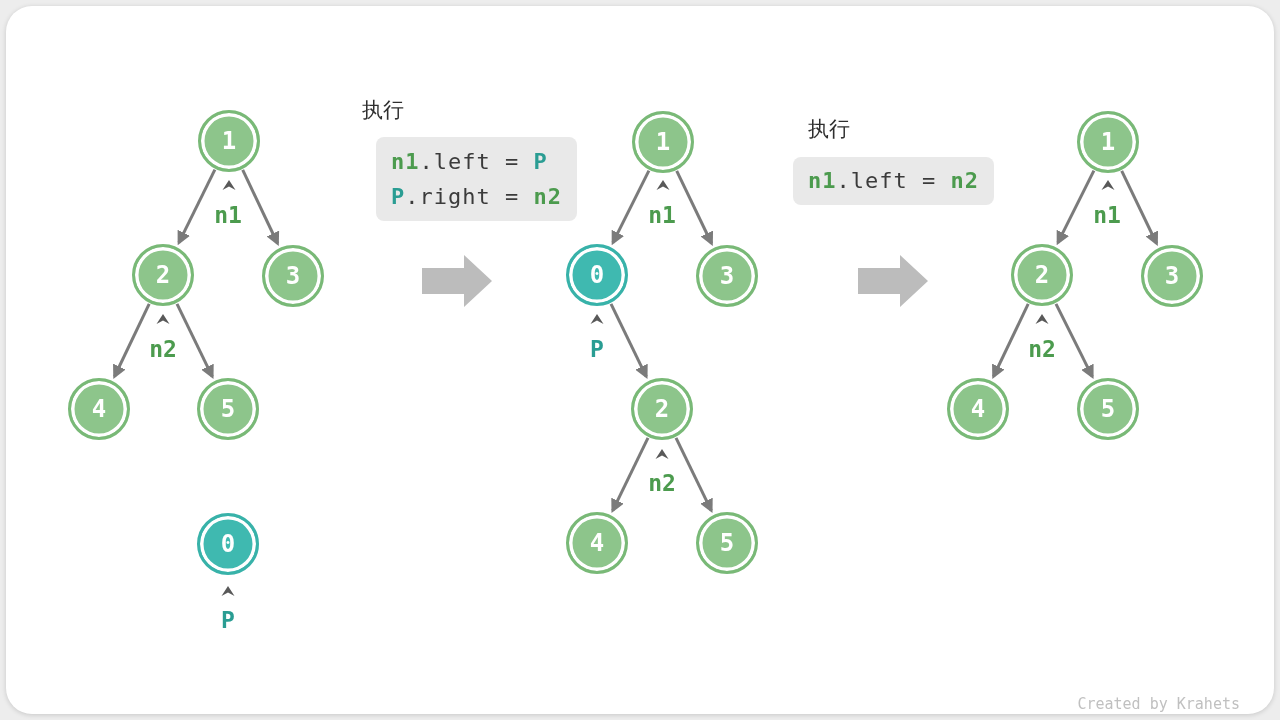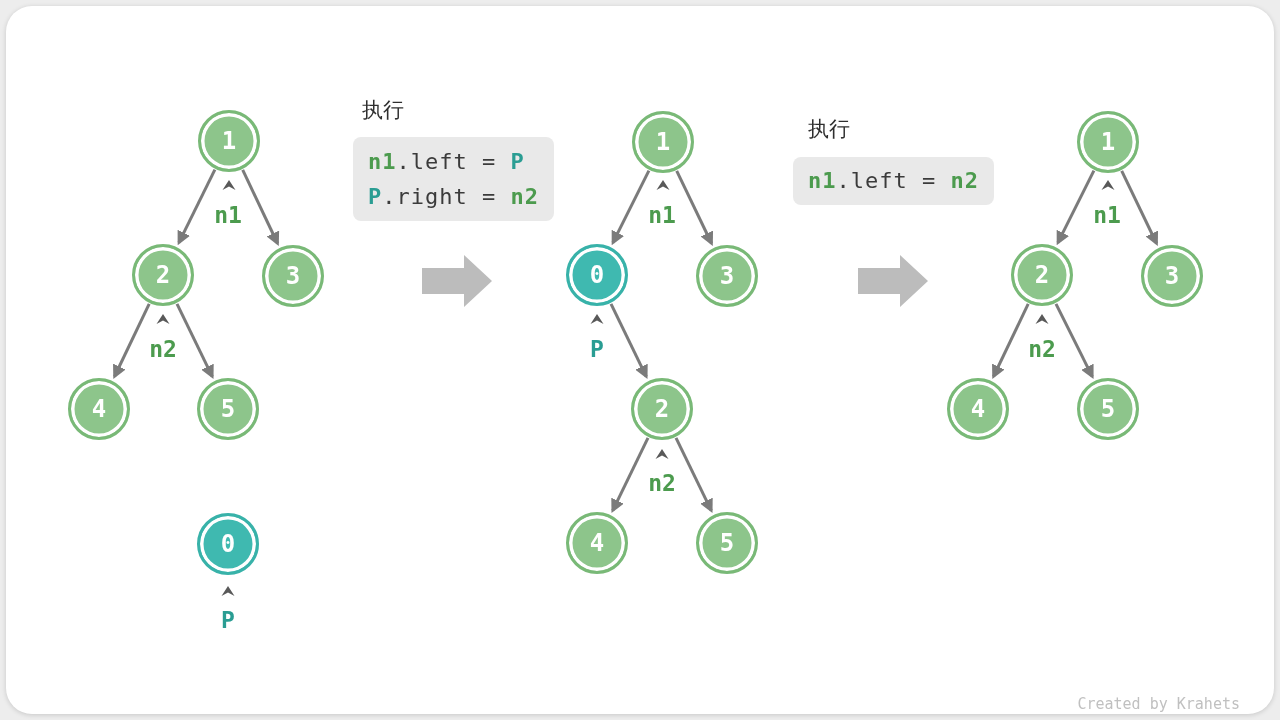--- a/index.html
+++ b/index.html
@@ -21,21 +21,21 @@
   .ptr-label{position:absolute;transform:translate(-50%,-50%);
     font-family:"DejaVu Sans Mono","Liberation Mono",monospace;
     font-weight:bold;font-size:23px;line-height:1;}
   .ptr-label.green{color:var(--c-label-green,#4c9b4e);}
   .ptr-label.teal{color:var(--c-label-teal,#2a9d93);}
 
   .step-title{position:absolute;font-size:21px;color:#2f2f2f;}
   .code-box{position:absolute;background:var(--c-code-bg,#e9e9e9);border-radius:8px;
     font-family:"DejaVu Sans Mono","Liberation Mono",monospace;
     font-size:22px;color:var(--c-code-text,#3b3b3b);letter-spacing:1px;white-space:pre;}
-  .code-box.two{padding:7px 15px;line-height:35px;}
+  .code-box.two{padding:7px 15px;line-height:35px;margin-left:23px;}
   .code-box.one{padding:8px 15px;line-height:32px;}
   .tok-green{color:var(--c-label-green,#4c9b4e);font-weight:bold;}
   .tok-teal{color:var(--c-label-teal,#2a9d93);font-weight:bold;}
 
   .watermark{position:absolute;right:40px;top:676px;
     font-family:"DejaVu Sans Mono","Liberation Mono",monospace;
     font-size:15px;color:var(--c-watermark-gray,#c0c0c0);margin-top:19px;}
 </style>
 </head>
 <body>

